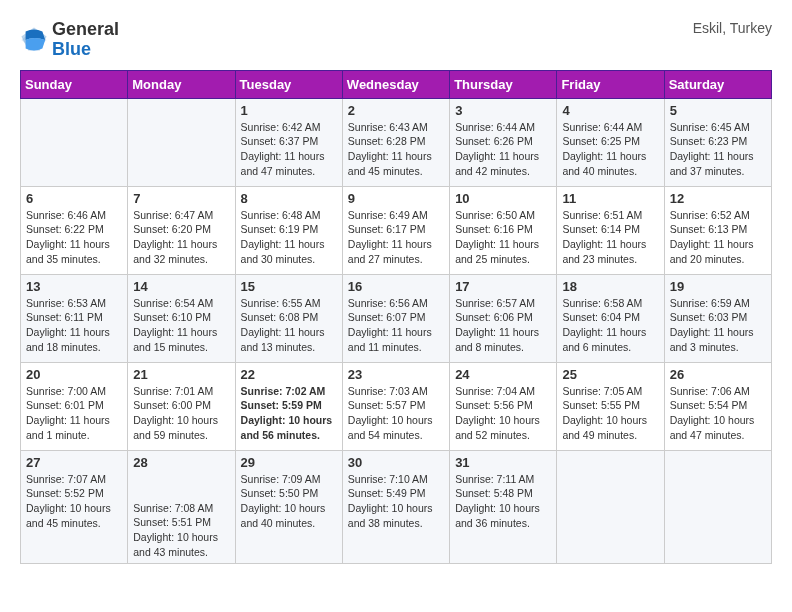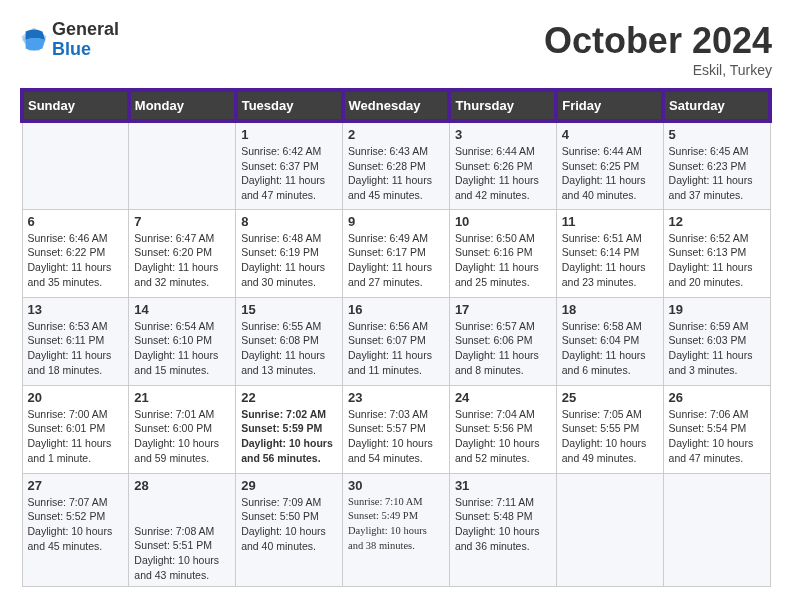--- a/index.html
+++ b/index.html
@@ -52,27 +52,27 @@
     .location {
       font-size: 14px;
       color: #555;
     }
     table {
       width: 100%;
       border-collapse: collapse;
       table-layout: fixed;
     }
     th {
-      background-color: #404040;
+      background-color: #a21caf;
       color: white;
       padding: 6px 4px;
       font-size: 13px;
       font-weight: bold;
       text-align: left;
-      border: 4px solid #4c1d95;
+      border: 1px solid #4c1d95;
     }
     td {
       border: 1px solid #ccc;
       vertical-align: top;
       padding: 4px 5px;
       font-size: 11px;
       color: #333;
       min-height: 80px;
       height: 88px;
     }
@@ -107,21 +107,20 @@
       <polygon points="20,2 38,15 28,35 12,35 2,15" fill="#1a6fbf" opacity="0.3"></polygon>
       <path d="M8,8 Q20,2 32,8 L36,20 Q20,14 8,20 Z" fill="#1a6fbf"></path>
       <path d="M8,20 Q20,14 36,20 L32,32 Q20,38 8,32 Z" fill="#4a9fef"></path>
     </svg>
     <div class="logo-text">
       <span class="logo-general">General</span>
       <span class="logo-blue">Blue</span>
     </div>
   </div>
   <div class="title-block">
-    <div class="month-title">October 2024</div>
     <div class="location">Eskil, Turkey</div>
   </div>
 </div>
 
 <table>
   <thead>
     <tr>
     <th>Sunday</th>
         <th>Monday</th>
         <th>Tuesday</th>
@@ -312,21 +311,21 @@
 Daylight: 10 hours and 43 minutes.</div>
         </td>
         <td>
           <span class="day-num">29</span>
           <div class="day-info" style="white-space: pre-line;">Sunrise: 7:09 AM
 Sunset: 5:50 PM
 Daylight: 10 hours and 40 minutes.</div>
         </td>
         <td>
           <span class="day-num">30</span>
-          <div class="day-info" style="white-space: pre-line; font-family: Liberation Serif, serif;">Sunrise: 7:10 AM
+          <div class="day-info" style="white-space: pre-line;">Sunrise: 7:10 AM
 Sunset: 5:49 PM
 Daylight: 10 hours and 38 minutes.</div>
         </td>
         <td>
           <span class="day-num">31</span>
           <div class="day-info" style="white-space: pre-line;">Sunrise: 7:11 AM
 Sunset: 5:48 PM
 Daylight: 10 hours and 36 minutes.</div>
         </td>
         <td class="empty"></td>

